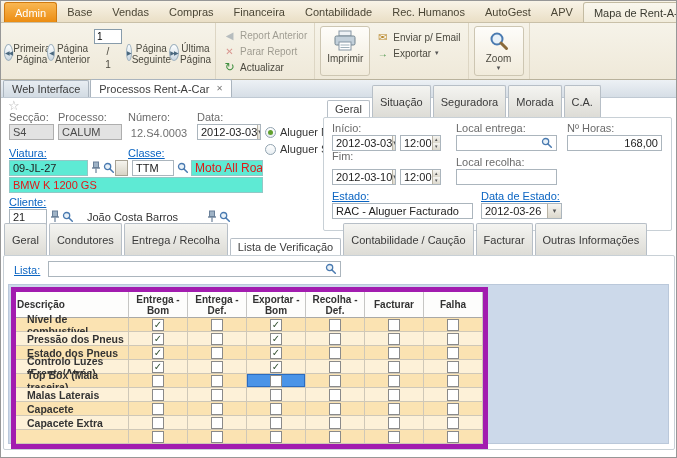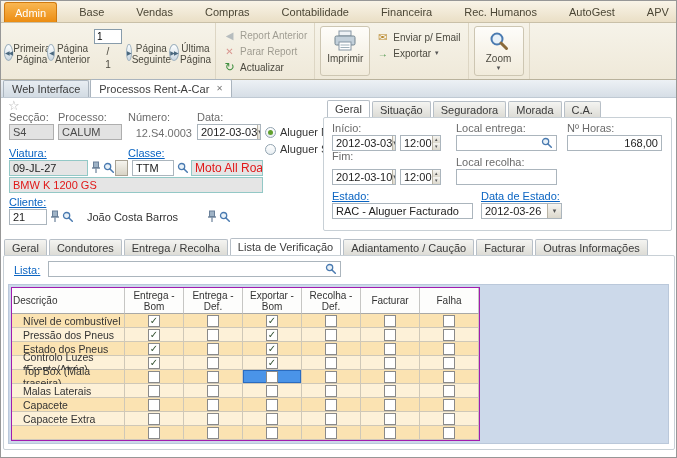--- a/index.html
+++ b/index.html
@@ -1,20 +1,20 @@
 <!DOCTYPE html>
 <html><head>
 <meta charset="utf-8">
 <style>
 *{margin:0;padding:0;box-sizing:border-box;}
 body{font-family:"Liberation Sans","DejaVu Sans",sans-serif;font-size:11px;color:#333;background:#fff;}
 #window{position:relative;width:677px;height:458px;border:1px solid #979797;background:#fff;overflow:hidden;}
 
 
-#menubar{position:absolute;left:0;top:0;width:100%;height:22px;background:linear-gradient(#f9f4e8,#eadfc6);border-bottom:1px solid #c9c0a8;display:flex;align-items:flex-end;padding-left:3px;gap:12px;}
+#menubar{position:absolute;left:0;top:0;width:100%;height:22px;background:linear-gradient(#f9f4e8,#eadfc6);border-bottom:1px solid #c9c0a8;display:flex;align-items:flex-end;padding-left:3px;}
 .menu-tab{height:20px;display:flex;align-items:center;padding:0 10px;color:#4b4635;cursor:default;white-space:nowrap;}
 .menu-tab.accent{background:linear-gradient(#f9b753,#ec8d12);color:#fff;border:1px solid #d07a10;border-bottom:none;border-radius:3px 3px 0 0;}
 .menu-tab.selected{background:linear-gradient(#faf7ee,#f1ecdc);border:1px solid #c3bba2;border-bottom:none;border-radius:3px 3px 0 0;color:#3a3a30;}
 
 
 #ribbon{position:absolute;left:0;top:22px;width:100%;height:57px;background:linear-gradient(#f6f3e9,#efe9d9);border-bottom:1px solid #b9b29c;display:flex;}
 .rgroup{display:flex;padding:2px 3px;border-right:1px solid #ddd6c4;}
 .navitem{width:43px;display:flex;flex-direction:row;align-items:center;padding-top:3px;cursor:default;}
 .navicon{width:17px;height:17px;border-radius:50%;border:1px solid #9db0be;background:linear-gradient(#fcfeff,#ccd8e1);color:#4a687e;font-size:6px;letter-spacing:-1px;display:flex;align-items:center;justify-content:center;}
 .navlabel{font-size:10px;line-height:11px;color:#4c4a40;text-align:center;margin-top:2px;}
@@ -34,41 +34,41 @@
 .doc-tab{height:17px;display:flex;align-items:center;gap:7px;padding:0 8px;border:1px solid #aab4be;border-bottom:none;border-radius:2px 2px 0 0;background:linear-gradient(#e8edf2,#d2dbe3);margin-right:1px;color:#3c3c3c;white-space:nowrap;}
 .doc-tab.active{background:#fff;height:18px;text-align:center;}
 .closex{font-size:8px;color:#777;}
 
 
 #content{position:absolute;left:0;top:97px;width:100%;height:359px;background:#fff;}
 .flabel{position:absolute;color:#6b6b6b;white-space:nowrap;}
 .flink{position:absolute;color:#0a64c2;text-decoration:underline;cursor:pointer;white-space:nowrap;}
 .inp{position:absolute;height:16px;border:1px solid #abb5bd;background:#fff;display:flex;align-items:center;padding:0 3px;font-size:11px;color:#222;white-space:nowrap;overflow:hidden;}
 .inp.gray{background:#e2e2e2;border-color:#aeaeae;color:#4a4a4a;}
-.inp.cyan{background:#e5e5e5;border-color:#93c8c6;}
+.inp.cyan{background:#5eead4;border-color:#93c8c6;}
 .redtxt{color:#e01818;}
 .plainval{position:absolute;color:#707070;white-space:nowrap;}
 .ddbtn{margin-left:auto;margin-right:-3px;width:14px;height:14px;background:linear-gradient(#f6f5f1,#dcd8cc);border-left:1px solid #b9b4a6;display:flex;align-items:center;justify-content:center;font-size:7px;color:#555;}
 .spin{margin-left:auto;margin-right:-3px;width:12px;height:14px;display:flex;flex-direction:column;border-left:1px solid #b9b4a6;}
 .spin span{flex:1;font-size:5px;line-height:7px;text-align:center;background:linear-gradient(#f6f5f1,#dcd8cc);color:#555;}
 .iconabs{position:absolute;display:flex;align-items:center;justify-content:center;}
 .mbtn{position:absolute;border:1px solid #a8a294;background:linear-gradient(#f6f4ee,#d9d4c6);}
 .radio{position:absolute;display:flex;align-items:center;gap:4px;color:#333;white-space:nowrap;}
 .rdot{width:11px;height:11px;border-radius:50%;border:1px solid #91a3b0;background:linear-gradient(#fff,#e8eef2);position:relative;flex:0 0 auto;}
 .radio.sel .rdot::after{content:"";position:absolute;left:2px;top:2px;width:5px;height:5px;border-radius:50%;background:#61a02e;}
 
 
 .tabstrip{position:absolute;display:flex;align-items:flex-end;height:17px;}
-.tab{height:16px;display:flex;align-items:center;padding:0 7px;border:1px solid #b7bfc7;border-bottom:none;border-radius:2px 2px 0 0;background:linear-gradient(#f4f4f1,#dddcd6);margin-right:2px;color:#3a3a3a;white-space:nowrap;cursor:default;}
+.tab{height:32px;display:flex;align-items:center;padding:0 7px;border:1px solid #b7bfc7;border-bottom:none;border-radius:2px 2px 0 0;background:linear-gradient(#f4f4f1,#dddcd6);margin-right:2px;color:#3a3a3a;white-space:nowrap;cursor:default;}
 .tab.active{background:#fff;height:17px;position:relative;z-index:2;}
 .gbox{position:absolute;border:1px solid #c8d0d6;border-radius:2px;background:#fff;}
 .bluezone{position:absolute;background:#ccd9ea;border:1px solid #bac8da;}
 
 
-#tblwrap{position:absolute;left:10px;top:189px;border:1px solid #a21caf;background:#22c55e;}
+#tblwrap{position:absolute;left:10px;top:189px;border:5px solid #a21caf;background:#22c55e;font-weight:bold;}
 .trow{display:flex;}
 .trow .tcell{width:59px;border-right:1px solid #cfc8b8;border-bottom:1px solid #cfc8b8;display:flex;align-items:center;justify-content:center;text-align:center;}
 .tcell.tdesc{width:113px;justify-content:flex-start;text-align:left;padding-left:11px;}
 .thead .tcell{height:26px;background:#fdfdfc;font-size:10px;line-height:11px;color:#333;border-right:1px solid #c6c6c4;border-bottom:1px solid #a9a9a7;padding:0 1px;}
 .tbody-row{height:14px;}
 .tbody-row .tcell{font-size:10.5px;}
 .tbody-row.r0 .tcell{background:#fbe3b2;}
 .tbody-row.r1 .tcell{background:#fdf1d8;}
 .selcell{background:#4a94e8 !important;box-shadow:inset 0 0 0 1px #2a6cc0;}
 .cb{width:12px;height:12px;border:1px solid #8a8a8a;background:#fff;font-size:10px;line-height:10px;text-align:center;color:#31502f;}
@@ -76,22 +76,22 @@
 </head>
 <body>
 
 <div id="window">
 
   <div id="menubar">
       <div class="menu-tab accent">Admin</div>
       <div class="menu-tab">Base</div>
       <div class="menu-tab">Vendas</div>
       <div class="menu-tab">Compras</div>
+      <div class="menu-tab">Financeira</div>
       <div class="menu-tab">Contabilidade</div>
-      <div class="menu-tab">Financeira</div>
       <div class="menu-tab">Rec. Humanos</div>
       <div class="menu-tab">AutoGest</div>
       <div class="menu-tab">APV</div>
       <div class="menu-tab selected">Mapa de Rent-A-Car</div>
     </div>
 
   <div id="ribbon">
     <div class="rgroup">
       <div class="navitem">
         <div class="navicon">◀◀</div>
@@ -181,21 +181,21 @@
 
     <div class="flabel" style="left:7px;top:0;font-size:13px;color:#b3b3b3">☆</div>
 
     <span class="flabel" style="left:8px;top:13px">Secção:</span>
     <span class="flabel" style="left:57px;top:13px">Processo:</span>
     <span class="flabel" style="left:127px;top:13px">Número:</span>
     <span class="flabel" style="left:196px;top:13px">Data:</span>
 
     <div class="inp gray" style="left:8px;top:26px;width:45px">S4</div>
     <div class="inp gray" style="left:57px;top:26px;width:64px">CALUM</div>
-    <div class="plainval" style="left:125px;top:29px;width:66px;text-align:right">12.S4.0003</div>
+    <div class="plainval" style="left:125px;top:29px;width:66px;text-align:center">12.S4.0003</div>
     <div class="inp" style="left:196px;top:26px;width:64px">
       <span>2012-03-03</span>
       <span class="ddbtn">▾</span>
     </div>
     <div class="radio sel" style="left:264px;top:28px">
       <span class="rdot"></span>
       <span>Aluguer Normal</span>
     </div>
     <div class="radio" style="left:264px;top:45px">
       <span class="rdot"></span>
@@ -316,21 +316,21 @@
     <div class="inp" style="left:480px;top:105px;width:81px">
       <span>2012-03-26</span>
       <span class="ddbtn">▾</span>
     </div>
 
     <div class="tabstrip" style="left:3px;top:140px">
         <div class="tab">Geral</div>
         <div class="tab">Condutores</div>
         <div class="tab">Entrega / Recolha</div>
         <div class="tab active">Lista de Verificação</div>
-        <div class="tab">Adiantamento / Caução</div>
+        <div class="tab">Contabilidade / Caução</div>
         <div class="tab">Facturar</div>
         <div class="tab">Outras Informações</div>
       </div>
     <div class="gbox" style="left:2px;top:157px;width:672px;height:195px"></div>
 
     <span class="flink" style="left:13px;top:166px">Lista:</span>
     <div class="inp" style="left:47px;top:163px;width:293px">
       <span></span>
       <span class="iconabs" style="position:static;margin-left:auto">
         <svg width="12" height="12" viewBox="0 0 12 12">

